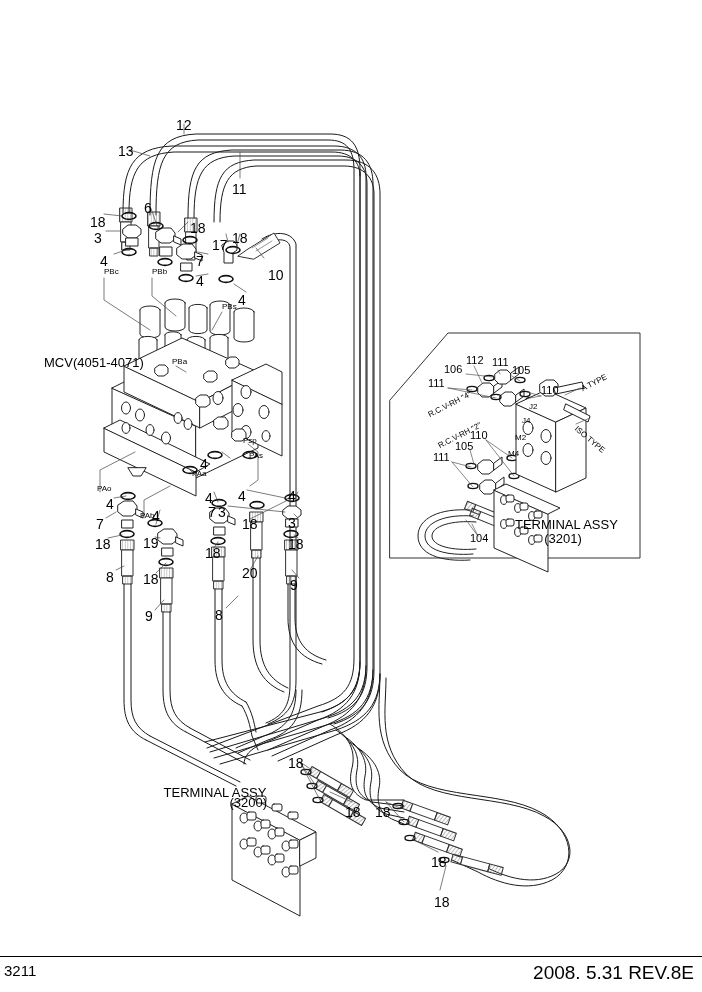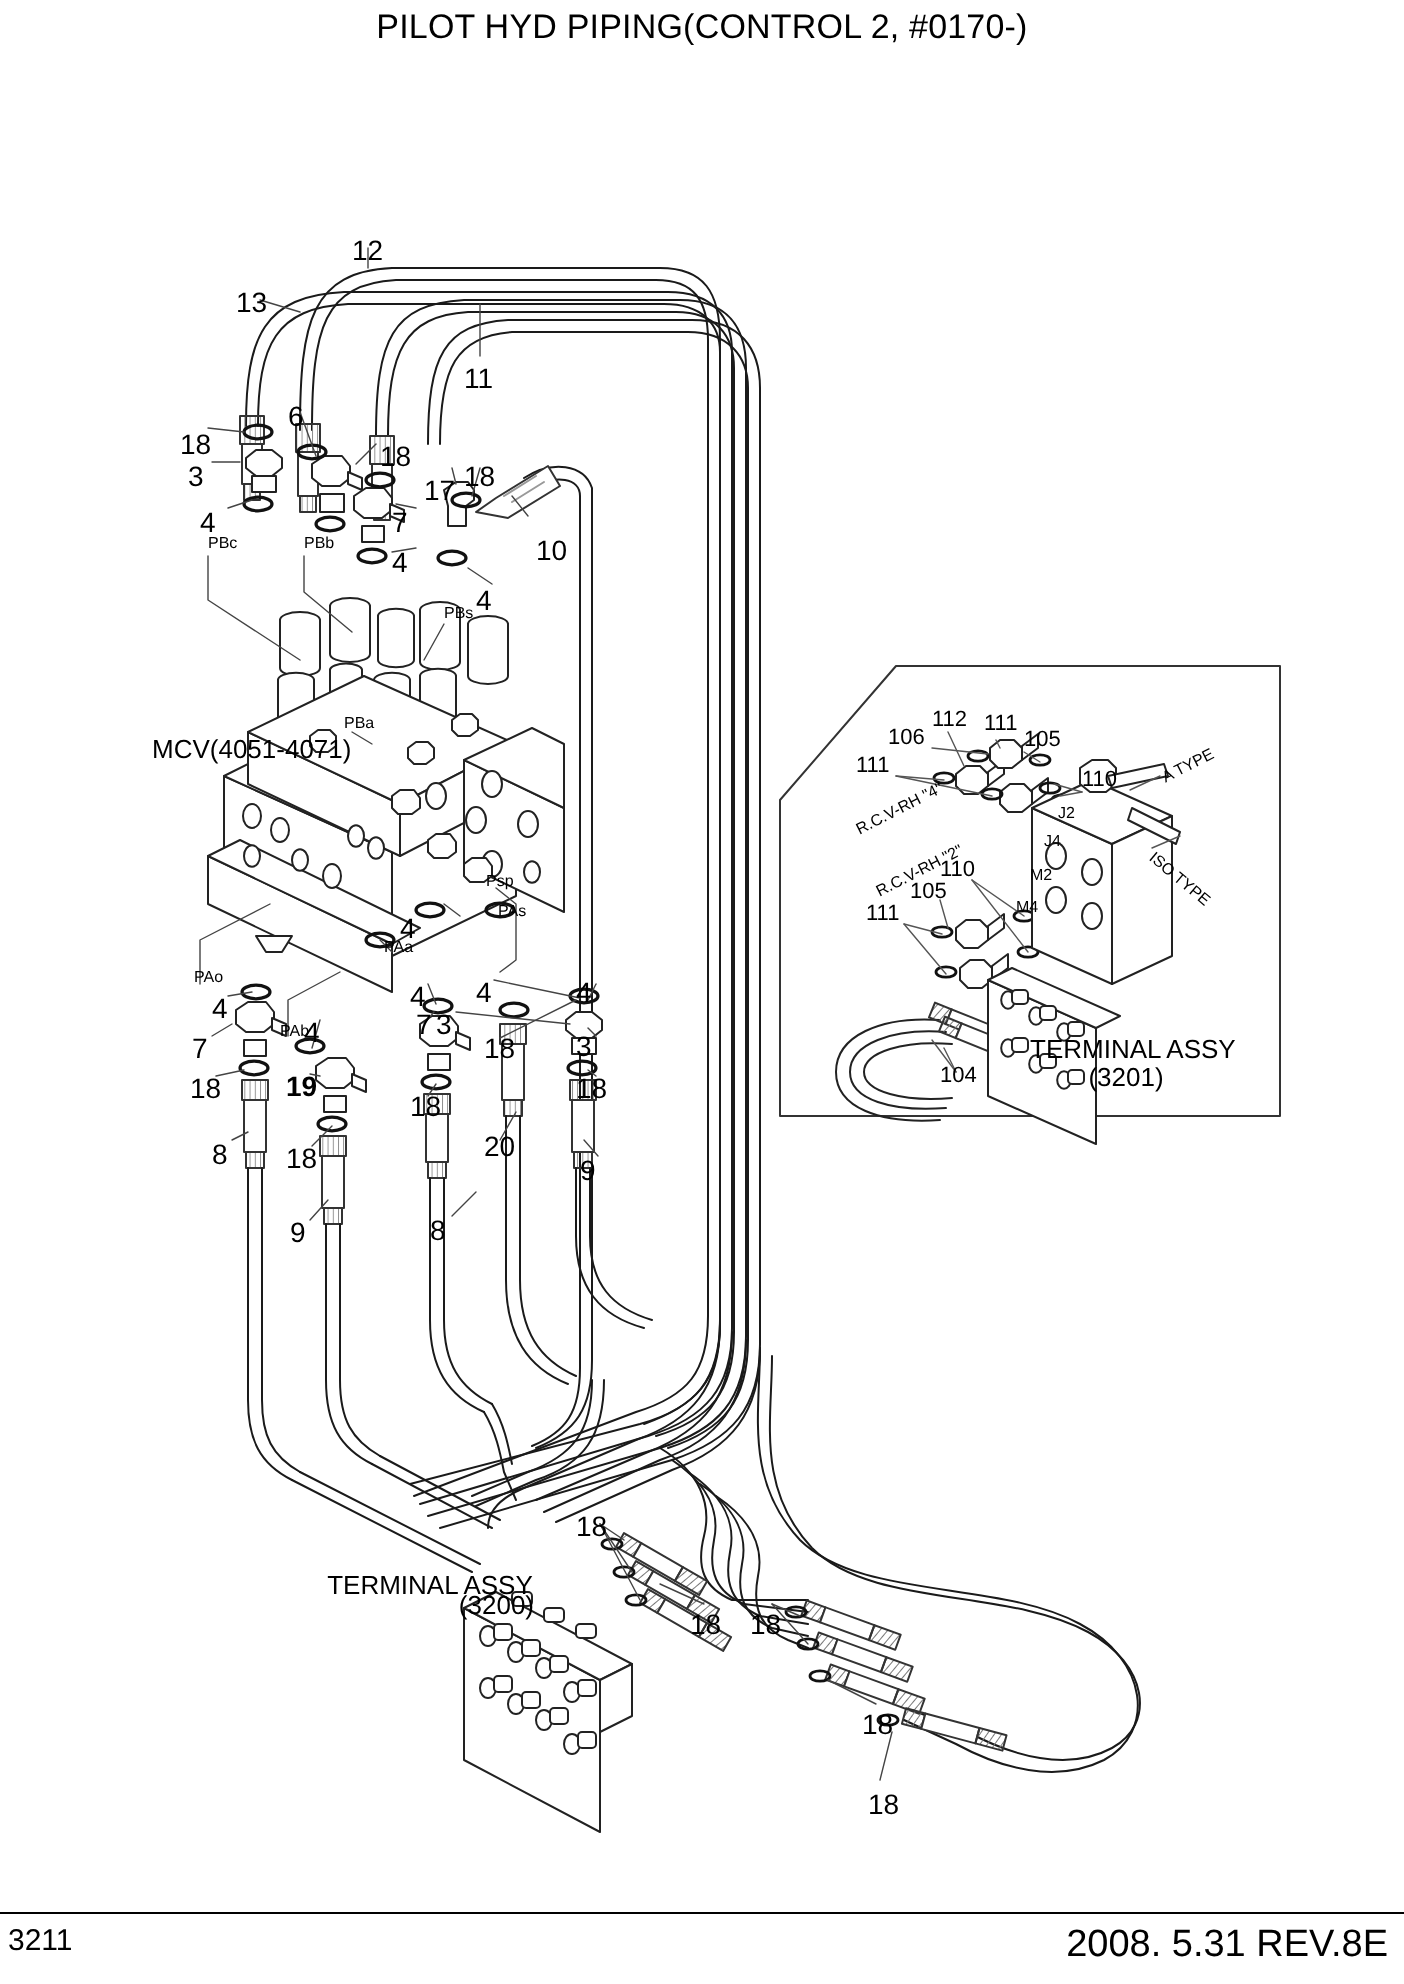--- a/index.html
+++ b/index.html
@@ -15,21 +15,20 @@
   .lbl.md{font-size:11px;}
   .lbl.big{font-size:14px;}
   .lbl.cap{font-size:13px;text-align:center;}
   .rot{transform-origin:left top;}
 </style>
 </head>
 <body>
 
 <div id="sheet">
 
-  <div id="title">PILOT HYD PIPING(CONTROL 2, #0170-)</div>
 
   <svg width="702" height="992" viewBox="0 0 702 992">
     <defs>
       <g id="oring">
         <ellipse cx="0" cy="0" rx="7" ry="3.4" fill="none" stroke="#111" stroke-width="1.6"></ellipse>
       </g>
       <g id="oring-sm">
         <ellipse cx="0" cy="0" rx="5" ry="2.6" fill="none" stroke="#111" stroke-width="1.4"></ellipse>
       </g>
       <pattern id="knurl" width="3" height="3" patternUnits="userSpaceOnUse" patternTransform="rotate(20)">
@@ -542,21 +541,21 @@
       <div class="lbl big" style="left: 100px; top: 254px;">4</div>
       <div class="lbl big" style="left: 196px; top: 254px;">7</div>
       <div class="lbl big" style="left: 196px; top: 274px;">4</div>
       <div class="lbl big" style="left: 268px; top: 268px;">10</div>
       <div class="lbl big" style="left: 238px; top: 293px;">4</div>
       <div class="lbl big" style="left: 106px; top: 497px;">4</div>
       <div class="lbl big" style="left: 96px; top: 517px;">7</div>
       <div class="lbl big" style="left: 95px; top: 537px;">18</div>
       <div class="lbl big" style="left: 106px; top: 570px;">8</div>
       <div class="lbl big" style="left: 152px; top: 509px;">4</div>
-      <div class="lbl big" style="left: 143px; top: 536px; font-weight: bold;">19</div>
+      <div class="lbl big" style="left: 143px; top: 536px;">19</div>
       <div class="lbl big" style="left: 143px; top: 572px;">18</div>
       <div class="lbl big" style="left: 145px; top: 609px;">9</div>
       <div class="lbl big" style="left: 205px; top: 491px;">4</div>
       <div class="lbl big" style="left: 208px; top: 505px;">7</div>
       <div class="lbl big" style="left: 205px; top: 546px;">18</div>
       <div class="lbl big" style="left: 218px; top: 505px;">3</div>
       <div class="lbl big" style="left: 242px; top: 517px;">18</div>
       <div class="lbl big" style="left: 238px; top: 489px;">4</div>
       <div class="lbl big" style="left: 215px; top: 608px;">8</div>
       <div class="lbl big" style="left: 242px; top: 566px;">20</div>
@@ -592,21 +591,21 @@
       <div class="lbl sm rot" style="left: 437px; top: 443px; transform: rotate(-27deg);">R.C.V-RH "2"</div>
       <div class="lbl sm rot" style="left: 580px; top: 386px; transform: rotate(-27deg);">A TYPE</div>
       <div class="lbl sm rot" style="left: 578px; top: 425px; transform: rotate(40deg);">ISO TYPE</div>
       <div class="lbl big" style="left: 288px; top: 756px;">18</div>
       <div class="lbl big" style="left: 345px; top: 805px;">18</div>
       <div class="lbl big" style="left: 375px; top: 805px;">18</div>
       <div class="lbl big" style="left: 431px; top: 855px;">18</div>
       <div class="lbl big" style="left: 434px; top: 895px;">18</div>
     </div>
 
-  <div class="lbl" style="left:44px;top:368px;margin-left:32px;">MCV(4051-4071)</div>
+  <div class="lbl" style="left:44px;top:356px;">MCV(4051-4071)</div>
 
 
   <div class="lbl" style="left:515px;top:518px;width:96px;text-align:center;">TERMINAL ASSY</div>
   <div class="lbl" style="left:515px;top:532px;width:96px;text-align:center;">(3201)</div>
 
   <div class="lbl" style="left:163px;top:786px;width:104px;text-align:center;">TERMINAL ASSY</div>
   <div class="lbl" style="left:163px;top:796px;width:104px;text-align:right;">(3200)</div>
 
   <div id="rule"></div>
   <div id="footer-left">3211</div>

